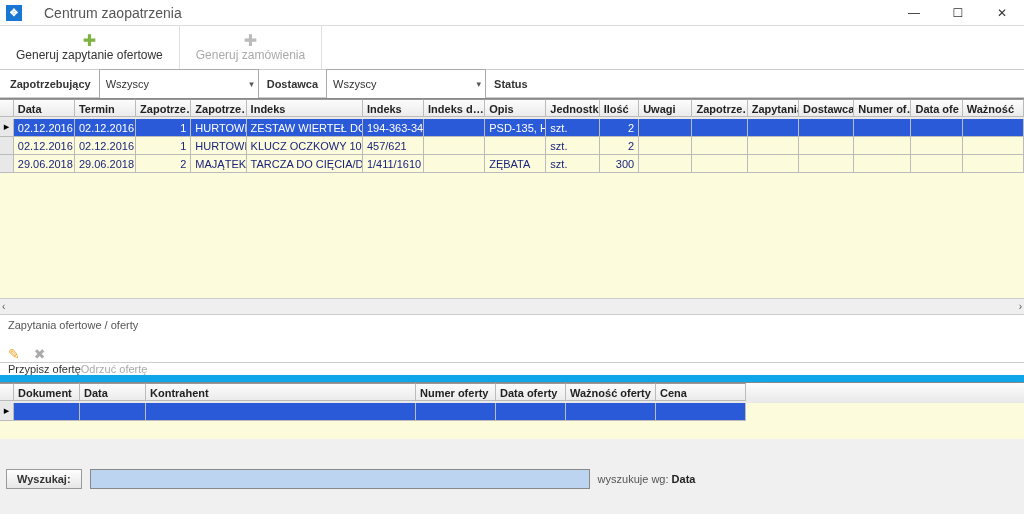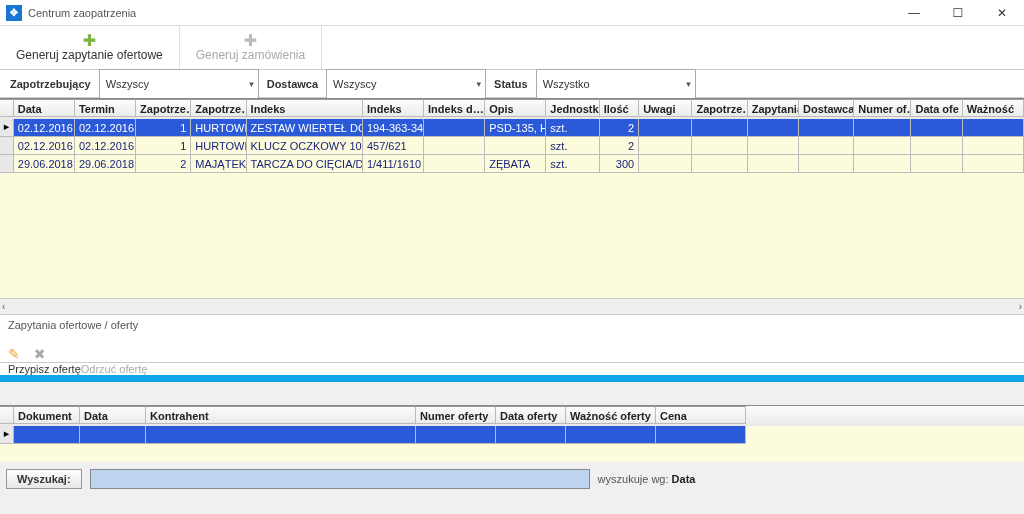--- a/index.html
+++ b/index.html
@@ -23,21 +23,21 @@
   }
   .app-icon {
     width: 16px; height: 16px;
     background: #1976d2;
     color: #fff;
     font-size: 10px;
     display: flex; align-items: center; justify-content: center;
     margin-right: 6px;
     font-weight: bold;
   }
-  .titlebar .title { font-size: 11px; color: #555; }
+  .titlebar .title { font-size: 14px; color: #555; margin-left: 16px; }
   .win-btns { margin-left: auto; display: flex; }
   .win-btn {
     width: 44px; height: 26px;
     display: flex; align-items: center; justify-content: center;
     font-family: Arial;
     font-size: 12px;
     color: #333;
   }
 
   .toolbar {
@@ -157,21 +157,20 @@
     border-bottom:1px solid #ccc;
   }
   .subtoolbar .icn { font-size:14px; }
   .subtoolbar .disabled { color:#aaa; }
 
   .grid2-wrap {
     background: #fcfcdc;
     height: 57px;
     display:flex; flex-direction:column;
     border-top:1px solid #888;
-    margin-top:23px;
   }
 
   .searchbar {
     position: absolute;
     bottom: 22px;
     left: 6px;
     right: 6px;
     height: 26px;
     display:flex;
     align-items:center;
@@ -229,23 +228,20 @@
 <div class="filters">
   <label>Zapotrzebujący</label>
   <div class="combo" style="width:160px">
       <span>Wszyscy</span>
     </div>
   <label>Dostawca</label>
   <div class="combo" style="width:160px">
       <span>Wszyscy</span>
     </div>
   <label>Status</label>
-  <div class="combo" style="width:160px">
-      <span>Wszystko</span>
-    </div>
 </div>
 
 <div class="grid-wrap">
   <div class="grid-head">
     <div class="hcell rowmark"></div>
     <div class="hcell col-data">Data</div>
     <div class="hcell col-termin">Termin</div>
     <div class="hcell col-zap1">Zapotrze…</div>
     <div class="hcell col-zap2">Zapotrze…</div>
     <div class="hcell col-nazwa">Indeks</div>

